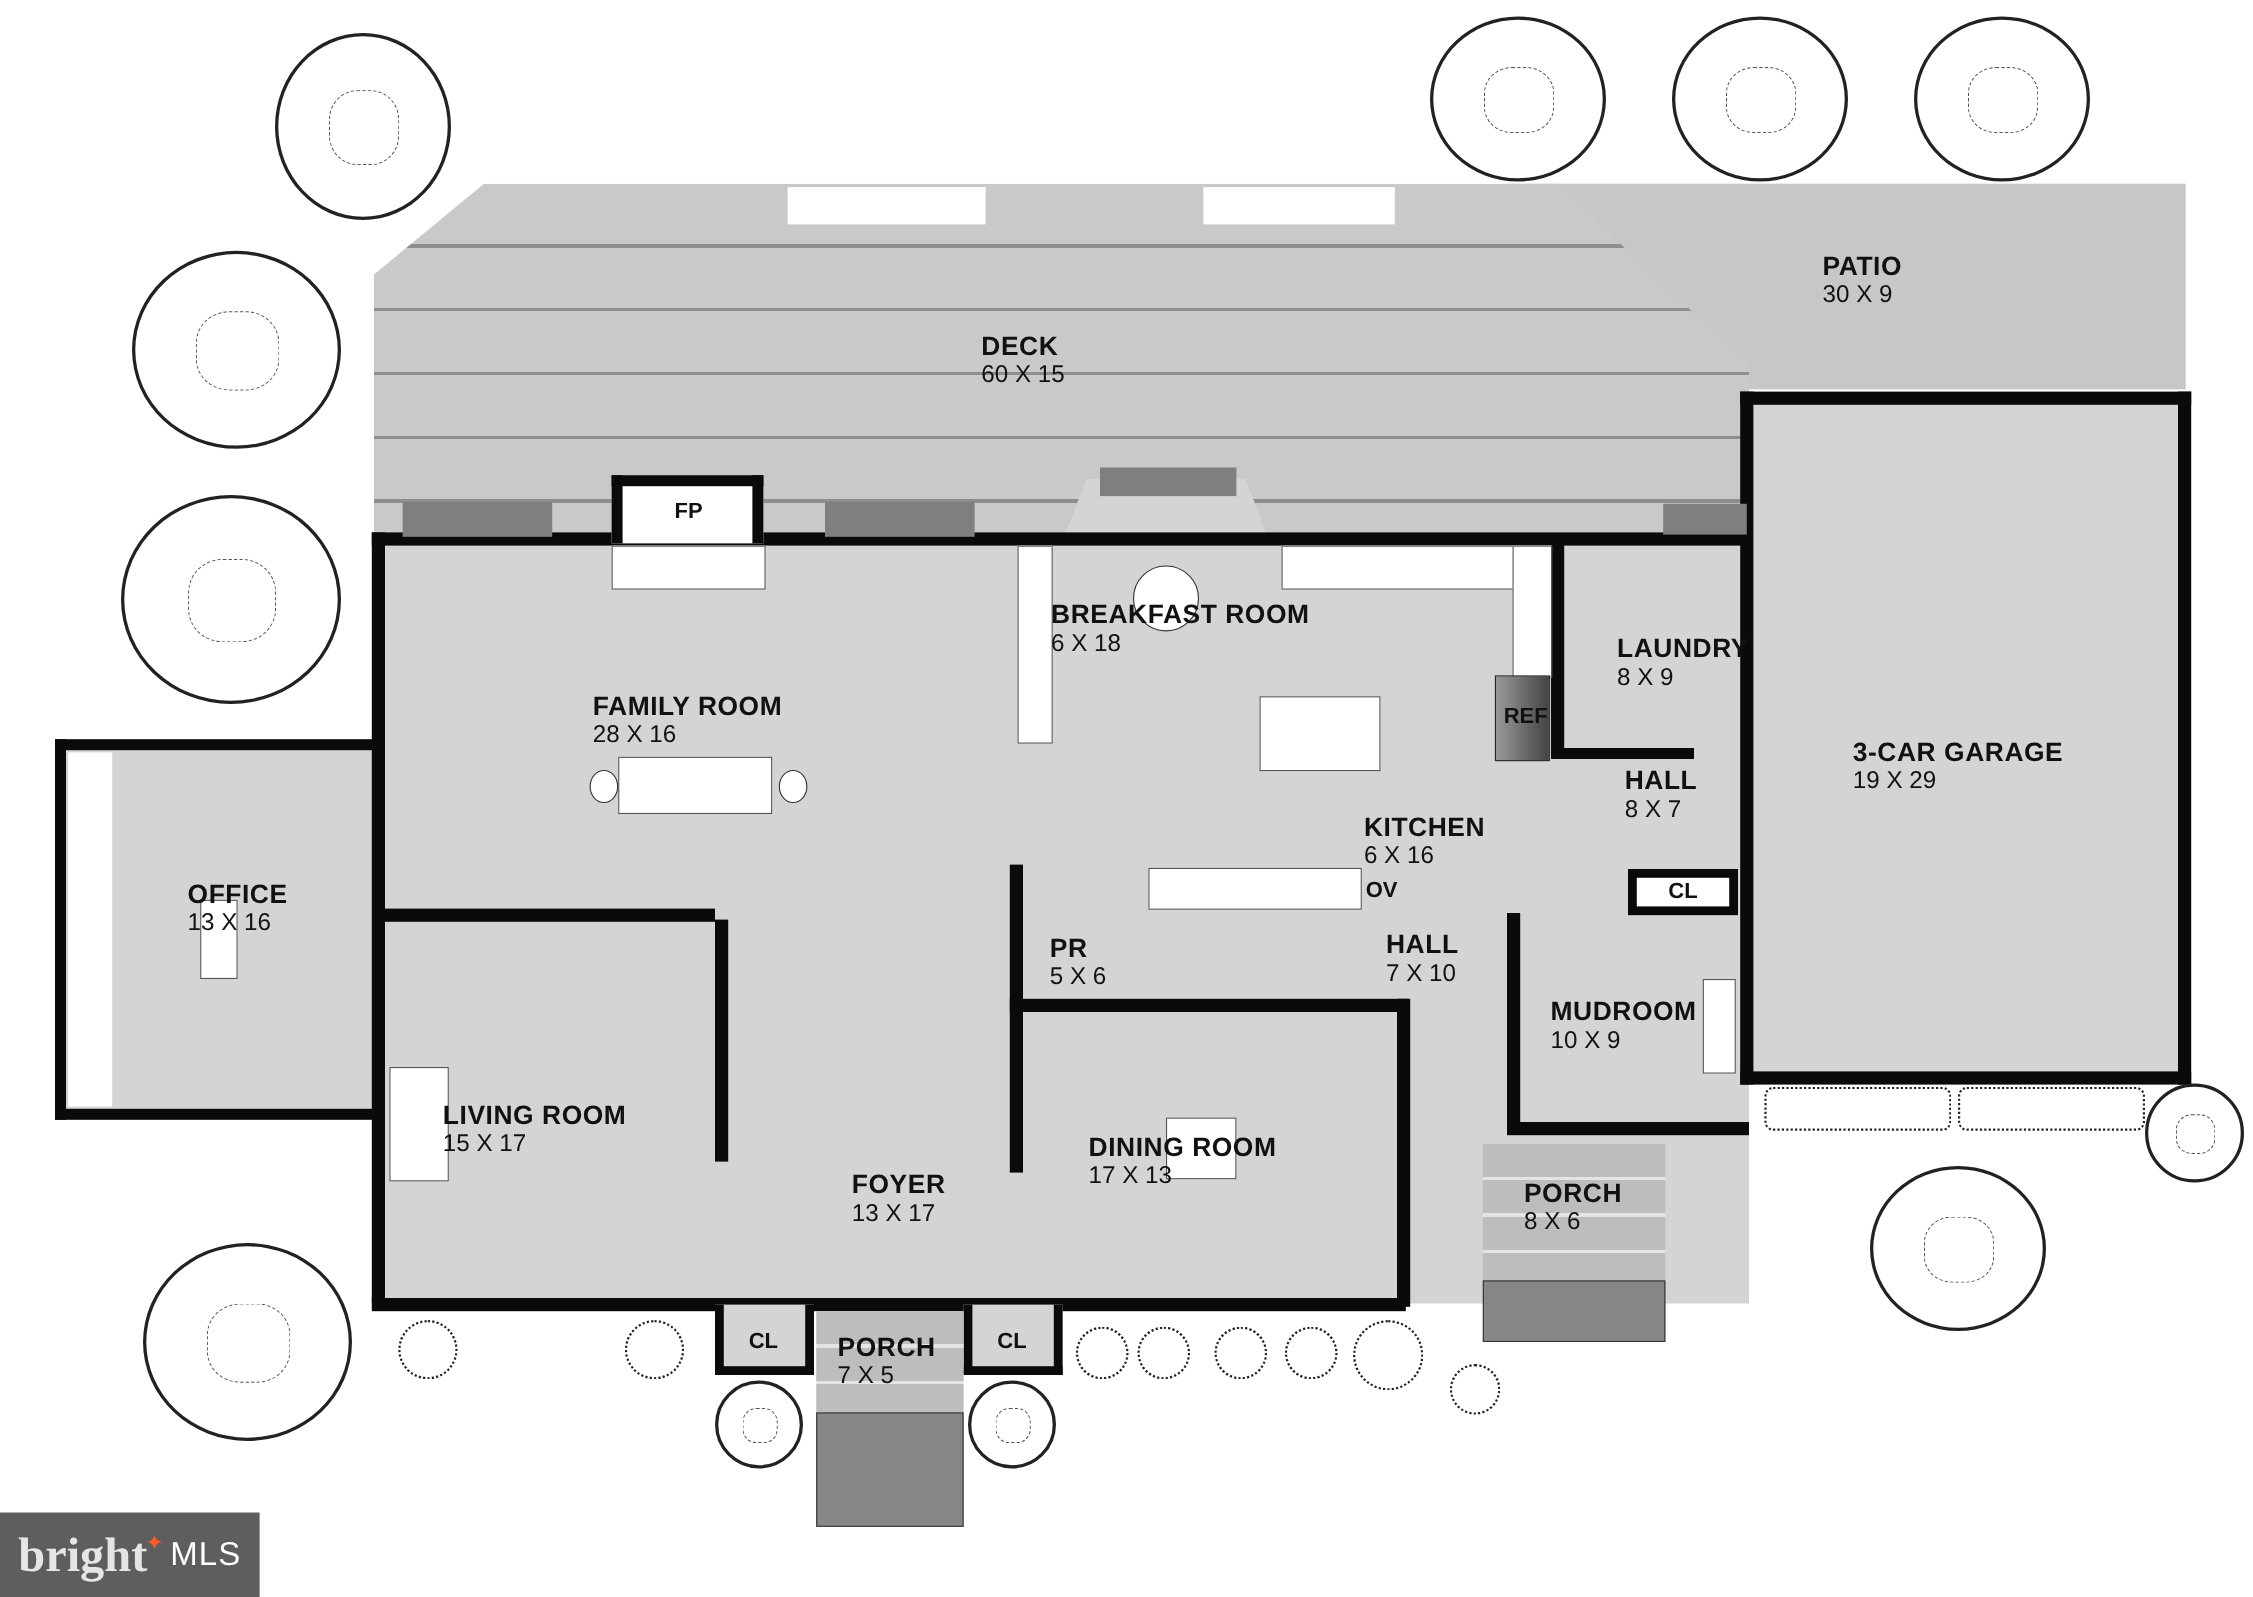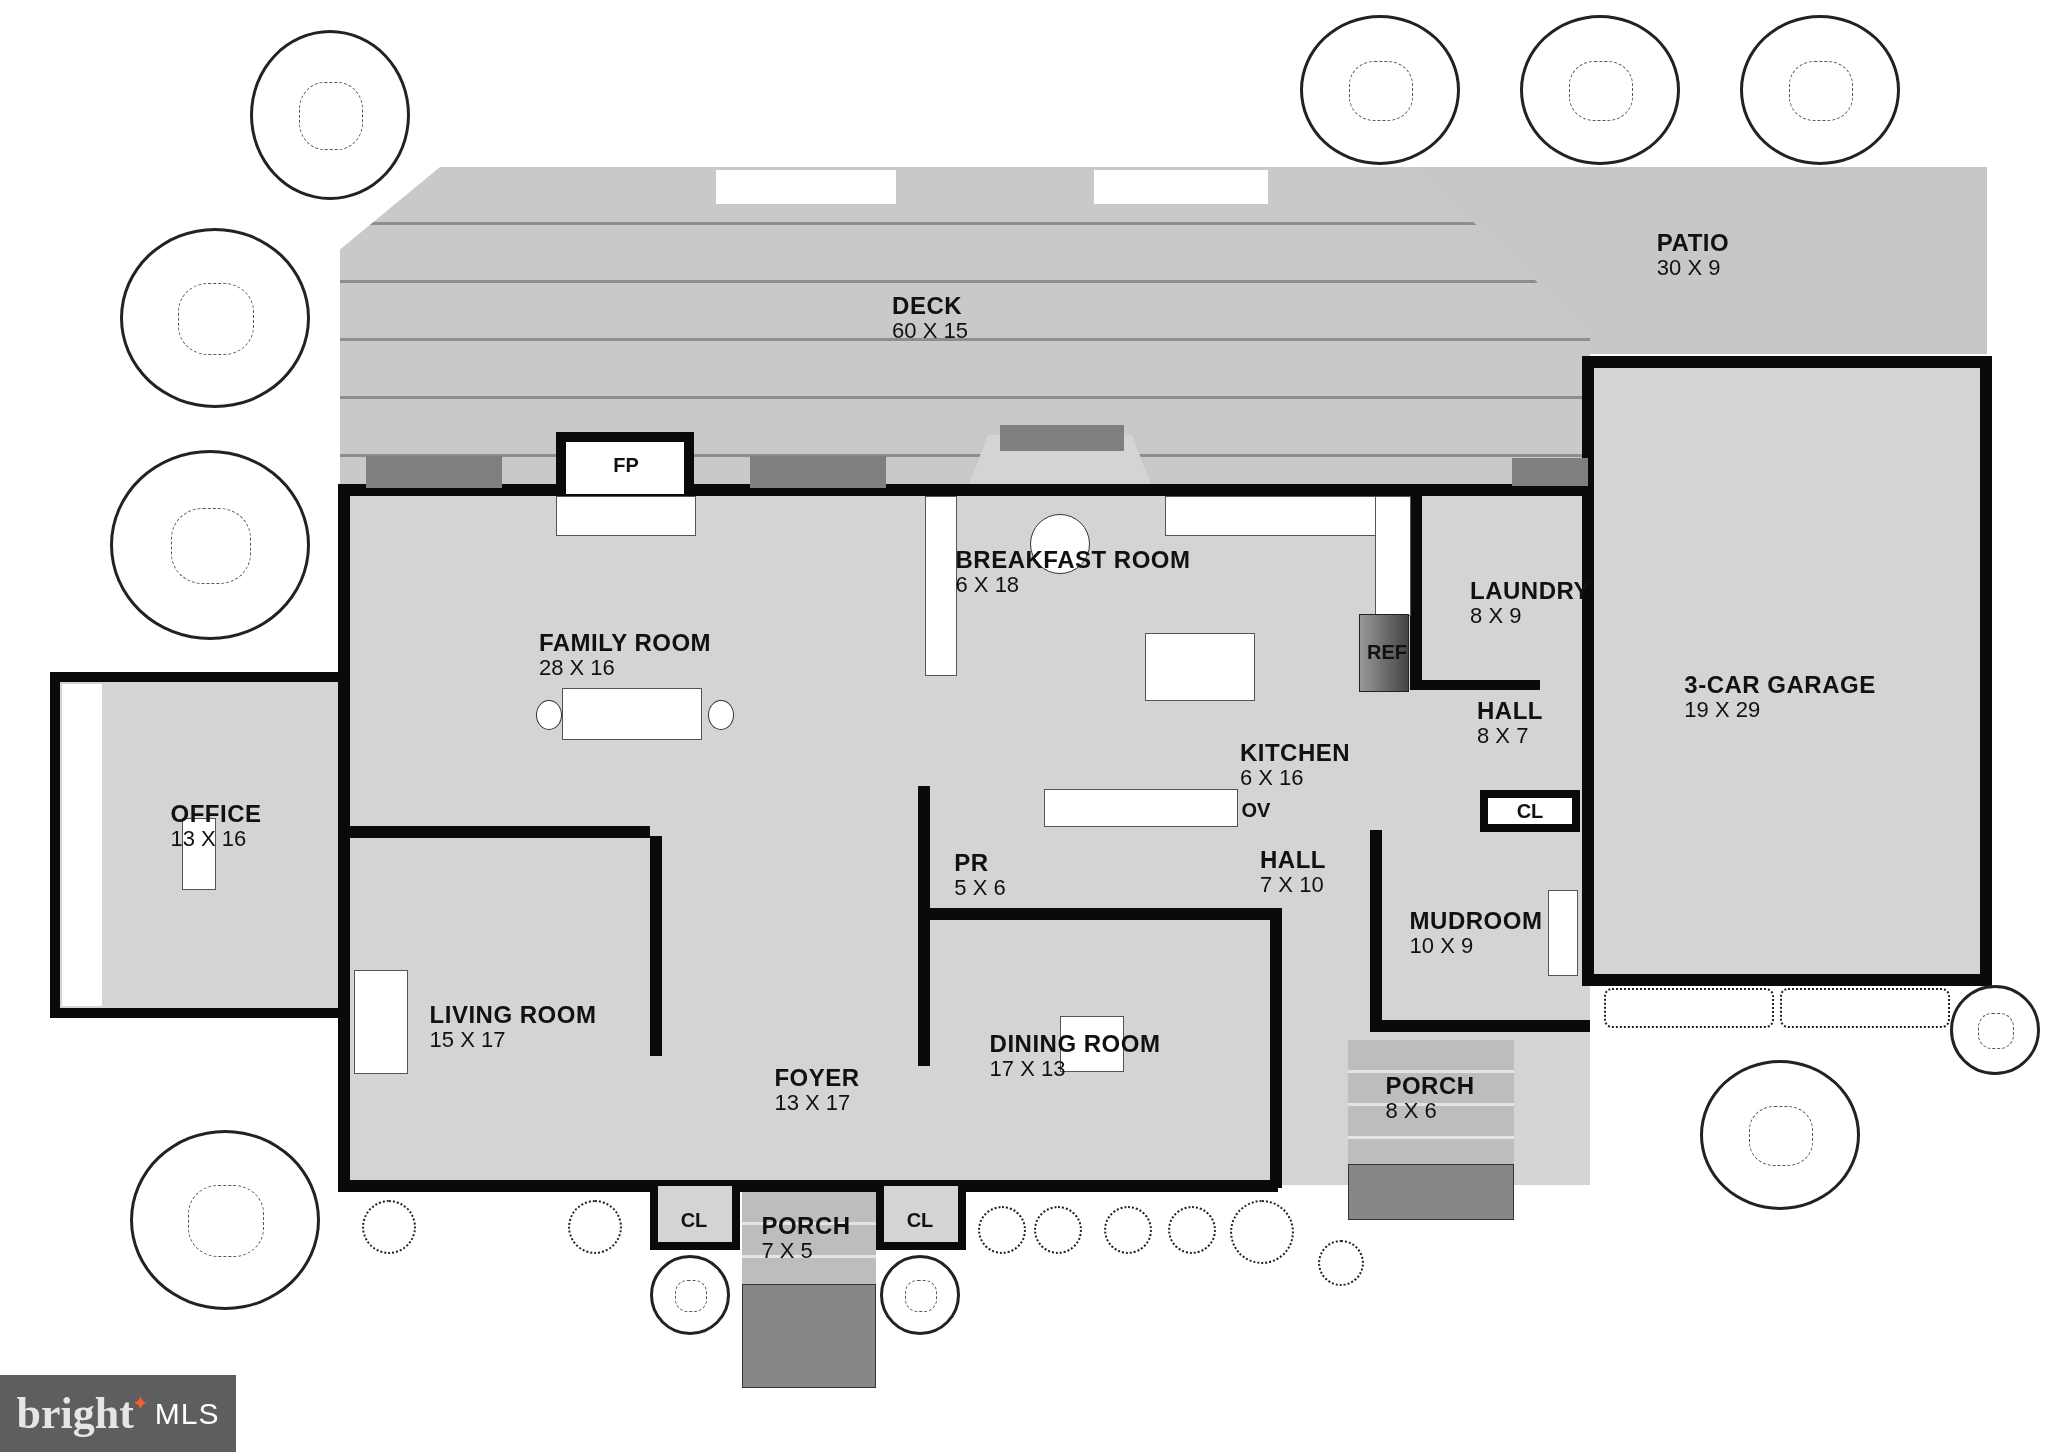--- a/index.html
+++ b/index.html
@@ -118,21 +118,21 @@
 <div class="shrub" style="left:568px;top:1200px;width:54px;height:54px;"></div>
 <div class="shrub" style="left:978px;top:1206px;width:48px;height:48px;"></div>
 <div class="shrub" style="left:1034px;top:1206px;width:48px;height:48px;"></div>
 <div class="shrub" style="left:1104px;top:1206px;width:48px;height:48px;"></div>
 <div class="shrub" style="left:1168px;top:1206px;width:48px;height:48px;"></div>
 <div class="shrub" style="left:1230px;top:1200px;width:64px;height:64px;"></div>
 <div class="shrub" style="left:1318px;top:1240px;width:46px;height:46px;"></div>
 <div class="shrub" style="left:1604px;top:988px;width:170px;height:40px;border-radius:8px;"></div>
 <div class="shrub" style="left:1780px;top:988px;width:170px;height:40px;border-radius:8px;"></div>
 
-<div class="label" style="left:930px;top:318px;">
+<div class="label" style="left:930px;top:328px;">
     <span class="nm">DECK</span>
     <span class="dm">60 X 15</span>
   </div>
 <div class="label" style="left:1693px;top:255px;">
     <span class="nm">PATIO</span>
     <span class="dm">30 X 9</span>
   </div>
 <div class="label" style="left:625px;top:655px;">
     <span class="nm">FAMILY ROOM</span>
     <span class="dm">28 X 16</span>
@@ -166,21 +166,21 @@
     <span class="dm">5 X 6</span>
   </div>
 <div class="label" style="left:1293px;top:872px;">
     <span class="nm">HALL</span>
     <span class="dm">7 X 10</span>
   </div>
 <div class="label" style="left:1476px;top:933px;">
     <span class="nm">MUDROOM</span>
     <span class="dm">10 X 9</span>
   </div>
-<div class="label" style="left:486px;top:1027px;margin-left:27px;">
+<div class="label" style="left:486px;top:1027px;">
     <span class="nm">LIVING ROOM</span>
     <span class="dm">15 X 17</span>
   </div>
 <div class="label" style="left:1075px;top:1056px;">
     <span class="nm">DINING ROOM</span>
     <span class="dm">17 X 13</span>
   </div>
 <div class="label" style="left:817px;top:1090px;">
     <span class="nm">FOYER</span>
     <span class="dm">13 X 17</span>

